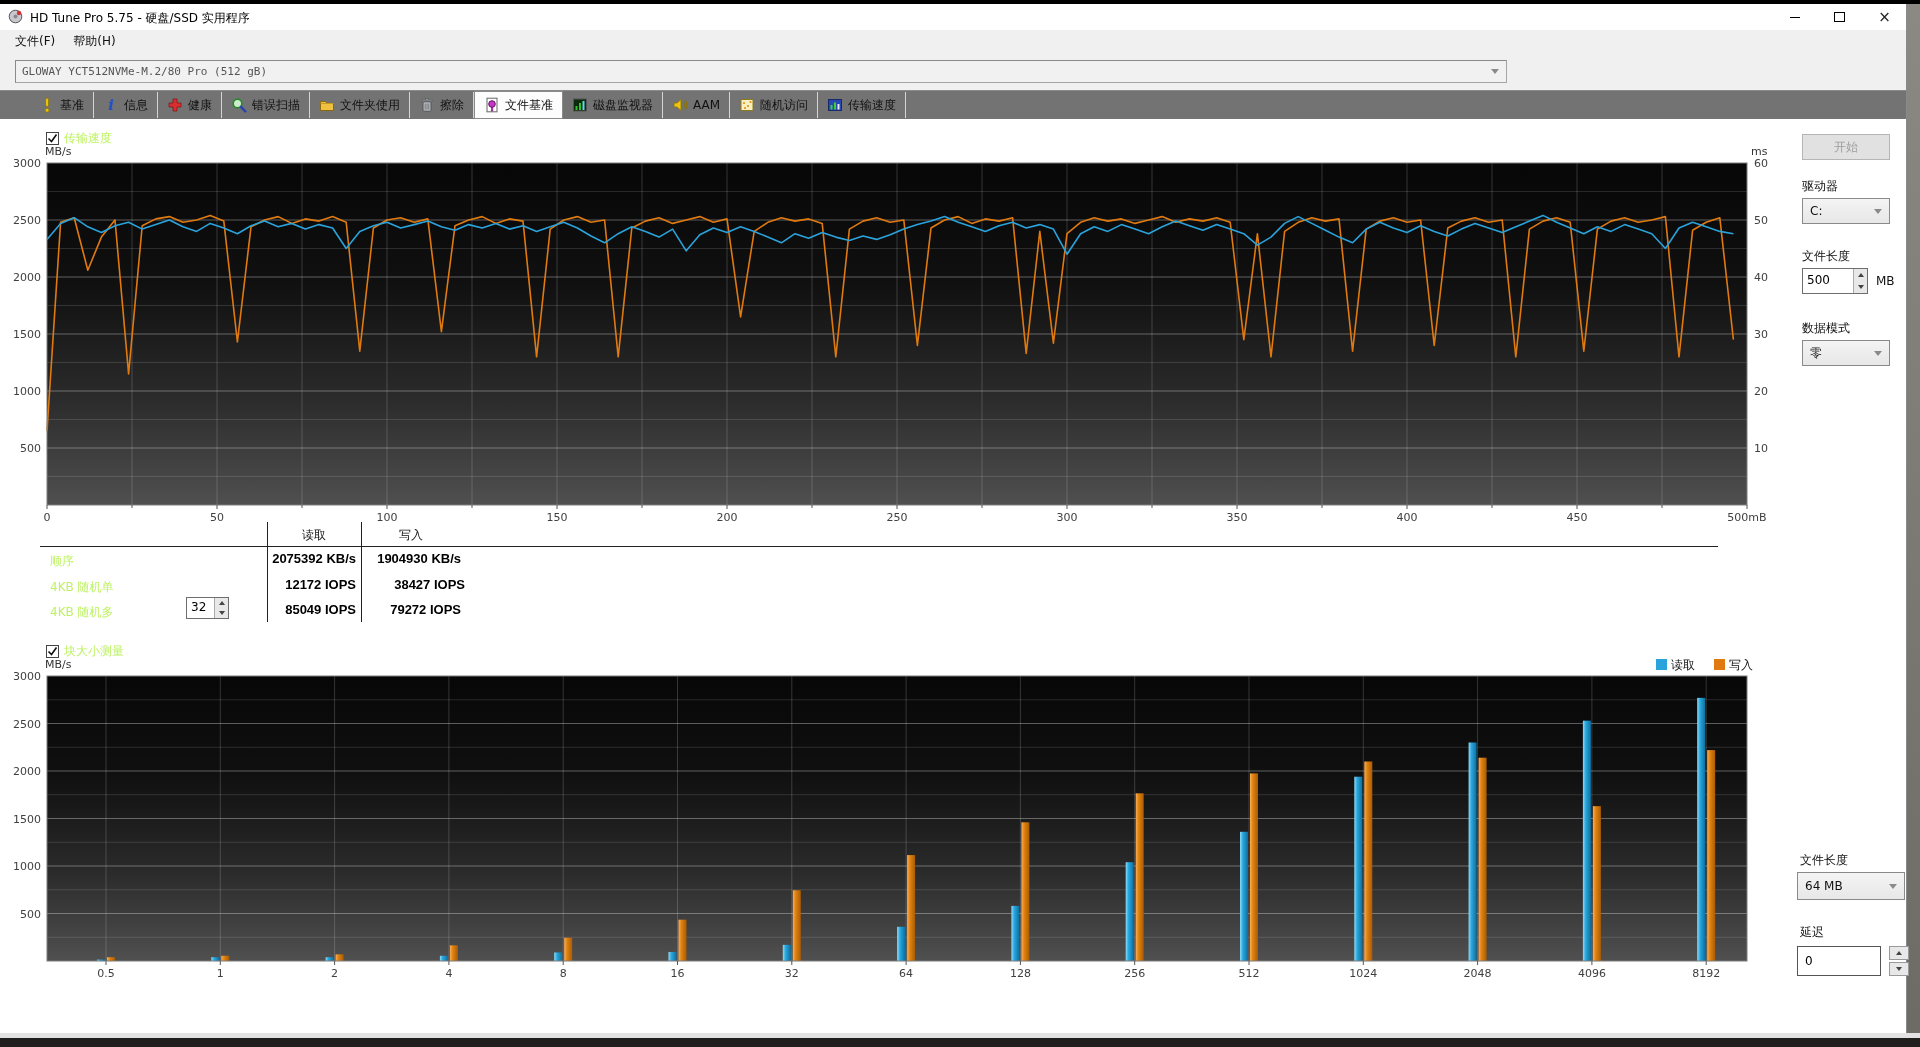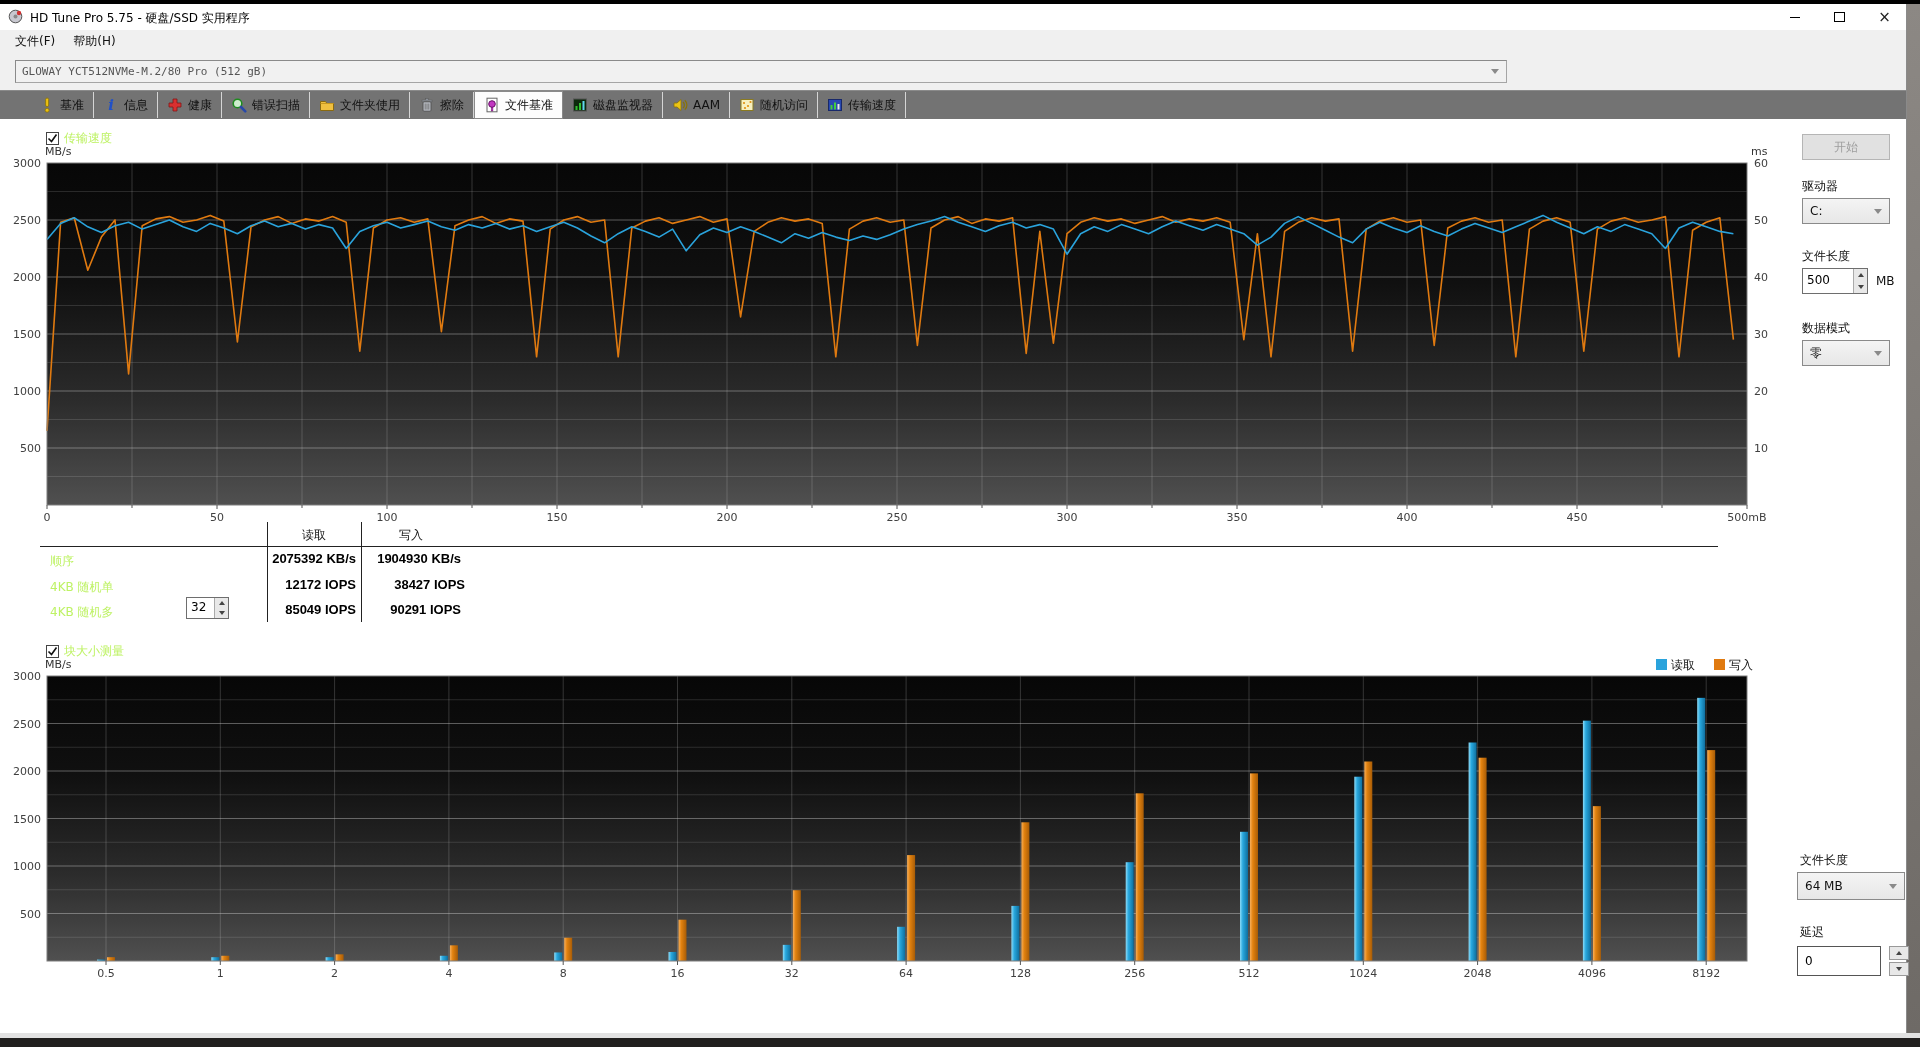--- a/index.html
+++ b/index.html
@@ -365,21 +365,21 @@
     <span class="spincol">
         <div>
           <span class="tri-up"></span>
         </div>
         <div>
           <span class="tri-dn"></span>
         </div>
       </span>
   </div>
   <div class="abs tbl-val" style="left:216px;top:602px;width:140px;">85049 IOPS</div>
-  <div class="abs tbl-val" style="left:366px;top:602px;width:95px;">90291 IOPS</div>
+  <div class="abs tbl-val" style="left:366px;top:602px;width:95px;">79272 IOPS</div>
 
   <div class="abs checkbox-row" style="left:46px;top:643px;">
     <span class="cbx">
         <svg width="11" height="11">
           <path d="M1.5 5.5l3 3 5-7" stroke="#111" stroke-width="1.6" fill="none"></path>
         </svg>
       </span>
     <span class="cbx-label">块大小测量</span>
   </div>
 

